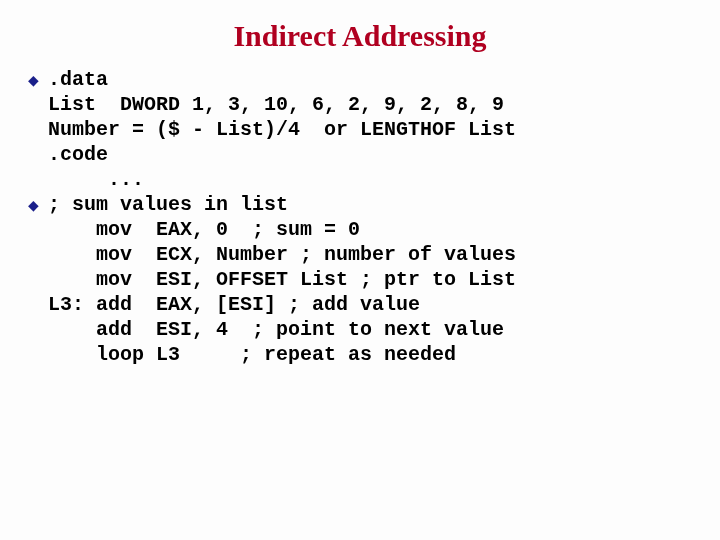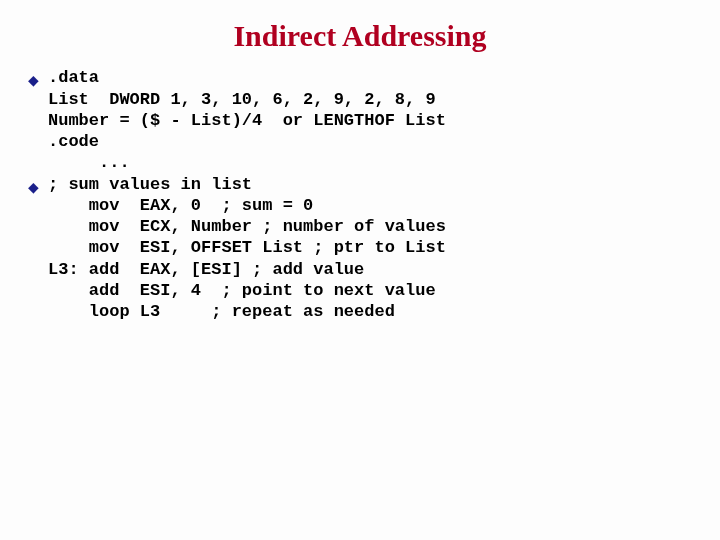--- a/index.html
+++ b/index.html
@@ -44,21 +44,21 @@
     width: 20px;
     flex: 0 0 20px;
     text-align: left;
     padding-top: 2px;
   }
   .bullet-body {
     flex: 1 1 auto;
   }
   .codeblock {
     font-family: "Courier New", Courier, monospace;
-    font-size: 17px;
+    font-size: 20px;
     line-height: 1.25;
     font-weight: bold;
     color: #000;
     white-space: pre;
     margin: 0;
   }
 </style>
 </head>
 <body>
 

